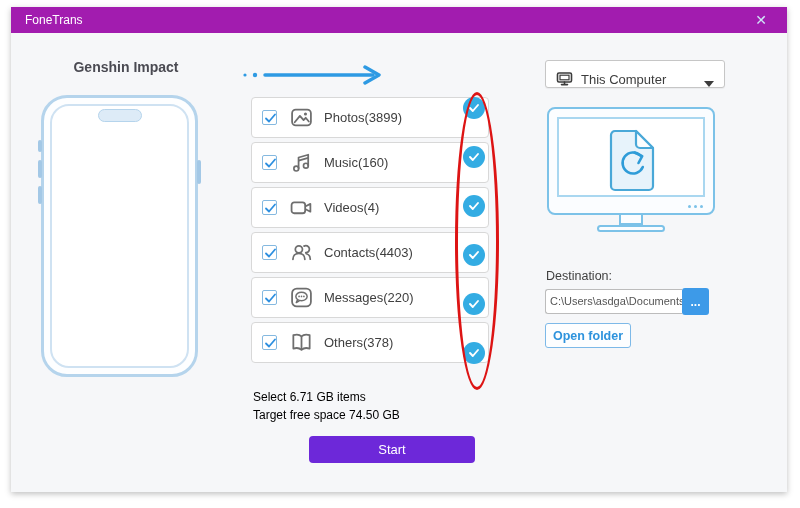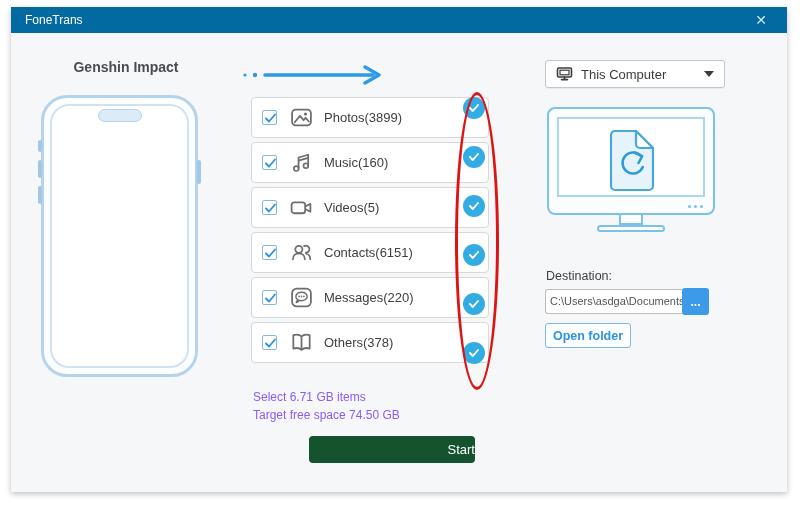--- a/index.html
+++ b/index.html
@@ -1,18 +1,18 @@
 <!DOCTYPE html>
 <html><head>
 <meta charset="utf-8">
 <style>
   * { margin:0; padding:0; box-sizing:border-box; }
   html,body { width:800px; height:508px; background:#ffffff; font-family:"Liberation Sans", sans-serif; overflow:hidden; }
   .window { position:absolute; left:11px; top:7px; width:776px; height:485px; background:#f6f7f9; box-shadow:0 2px 6px rgba(0,0,0,.25); }
-  .titlebar { position:absolute; left:0; top:0; right:0; height:26px; background:#0369a1; display:flex; align-items:center; padding:0 14px; }
+  .titlebar { position:absolute; left:0; top:0; right:0; height:26px; background:#a21caf; display:flex; align-items:center; padding:0 14px; }
   .titlebar .title { color:#ffffff; font-size:12px; }
   .close-btn { position:absolute; right:16px; top:4px; width:20px; height:18px; color:#cfe7f8; font-size:14px; line-height:18px; text-align:center; cursor:pointer; }
 
   
   .device-name { position:absolute; left:20px; top:52px; width:190px; text-align:center; font-size:14px; font-weight:bold; color:#4a4a52; }
   .phone { position:absolute; left:30px; top:88px; width:157px; height:282px; border:3px solid #b5d4ec; border-radius:26px; background:#fdfeff; }
   .phone-screen { position:absolute; left:6px; top:6px; right:6px; bottom:6px; border:2px solid #cfe2f2; border-radius:19px; background:#ffffff; }
   .phone-notch { position:absolute; left:50%; top:11px; transform:translateX(-50%); width:44px; height:13px; background:#ddebf7; border:1px solid #b5d4ec; border-radius:7px; }
   .side-btn { position:absolute; width:4px; background:#a3c8e6; border-radius:2px; }
   .sb-l1 { left:-6px; top:42px; height:12px; }
@@ -28,25 +28,25 @@
   .cat-row { position:relative; width:238px; height:41px; margin-bottom:4px; background:#ffffff; border:1px solid #d8d8d8; border-radius:4px; display:flex; align-items:center; padding:0 10px; cursor:pointer; }
   .checkbox { width:15px; height:15px; border:1px solid #85b9e0; border-radius:2px; background:#ffffff; position:relative; flex:0 0 auto; }
   .checkbox svg { position:absolute; left:1px; top:1px; }
   .cat-icon { margin-left:13px; flex:0 0 auto; display:flex; }
   .cat-label { margin-left:11px; font-size:13px; color:#404040; }
 
   .done-circles { position:absolute; left:452px; top:90px; width:22px; }
   .done-circle { width:22px; height:22px; border-radius:50%; background:#33ace3; margin-bottom:27px; display:flex; align-items:center; justify-content:center; }
   .red-oval { position:absolute; left:444px; top:85px; width:44px; height:298px; border:3px solid #dd1414; border-radius:50%; pointer-events:none; }
 
-  .summary { position:absolute; left:242px; top:381px; font-size:12px; color:#8b5cf6; line-height:18px; }
-  .start-btn { position:absolute; left:298px; top:429px; width:166px; height:27px; background:#14532d; border:none; border-radius:4px; color:#ffffff; font-size:13px; font-family:"Liberation Sans", sans-serif; cursor:pointer;text-align:right; }
-
-  
-  .computer-select { position:absolute; left:534px; top:53px; width:180px; height:28px; background:#ffffff; border:1px solid #c6c6c6; border-radius:3px; display:flex; align-items:center; padding:0 10px; cursor:pointer; box-shadow:0 1px 1px rgba(0,0,0,.05); }
+  .summary { position:absolute; left:242px; top:381px; font-size:12px; color:#000000; line-height:18px; }
+  .start-btn { position:absolute; left:298px; top:429px; width:166px; height:27px; background:#6d28d9; border:none; border-radius:4px; color:#ffffff; font-size:13px; font-family:"Liberation Sans", sans-serif; cursor:pointer; }
+
+  
+  .computer-select { position:absolute; left:534px; top:53px; width:180px; height:28px; background:#ffffff; border:1px solid #c6c6c6; border-radius:3px; display:flex; align-items:flex-end; padding:0 10px; cursor:pointer; box-shadow:0 1px 1px rgba(0,0,0,.05); }
   .computer-select .label { margin-left:8px; font-size:13px; color:#3c3c3c; flex:1; }
   .caret { width:0; height:0; border-left:5px solid transparent; border-right:5px solid transparent; border-top:6px solid #3c3c3c; }
 
   .monitor { position:absolute; left:536px; top:100px; width:168px; height:108px; border:2.5px solid #7cc2e8; border-radius:8px; background:#fbfdff; }
   .monitor-screen { position:absolute; left:8px; top:8px; right:8px; bottom:16px; border:2px solid #a9d7f0; background:#ffffff; }
   .monitor-dots { position:absolute; right:10px; bottom:5px; display:flex; gap:3px; }
   .monitor-dots i { width:3px; height:3px; border-radius:50%; background:#7cc2e8; }
   .monitor-neck { position:absolute; left:608px; top:208px; width:24px; height:10px; border:2px solid #7cc2e8; border-top:none; background:#fbfdff; }
   .monitor-base { position:absolute; left:586px; top:218px; width:68px; height:7px; border:2px solid #7cc2e8; border-radius:4px; background:#fbfdff; }
   .file-glyph { position:absolute; left:595px; top:122px; }
@@ -125,38 +125,38 @@
         <svg width="13" height="13" viewBox="0 0 13 13">
             <path d="M2 6.5 L5 9.5 L11 2.5" fill="none" stroke="#2d8fe0" stroke-width="1.8" stroke-linecap="round" stroke-linejoin="round"></path>
           </svg>
       </span>
       <span class="cat-icon">
         <svg width="23" height="23" viewBox="0 0 22 22">
             <rect x="1.5" y="6" width="13" height="10.5" rx="2.5" fill="none" stroke="#6e6e6e" stroke-width="1.7"></rect>
             <path d="M14.5 10 L19.5 7.5 V15 L14.5 12.5" fill="none" stroke="#6e6e6e" stroke-width="1.7" stroke-linejoin="round"></path>
           </svg>
       </span>
-      <span class="cat-label">Videos(5)</span>
+      <span class="cat-label">Videos(4)</span>
     </div>
 
     <div class="cat-row">
       <span class="checkbox">
         <svg width="13" height="13" viewBox="0 0 13 13">
             <path d="M2 6.5 L5 9.5 L11 2.5" fill="none" stroke="#2d8fe0" stroke-width="1.8" stroke-linecap="round" stroke-linejoin="round"></path>
           </svg>
       </span>
       <span class="cat-icon">
         <svg width="23" height="23" viewBox="0 0 22 22">
             <circle cx="8.5" cy="8" r="3.4" fill="none" stroke="#6e6e6e" stroke-width="1.7"></circle>
             <path d="M2.8 17.5 C2.8 14 5.3 11.8 8.5 11.8 C11.7 11.8 14.2 14 14.2 17.5" fill="none" stroke="#6e6e6e" stroke-width="1.7" stroke-linecap="round"></path>
             <path d="M13.4 4.9 A3.4 3.4 0 1 1 15.1 11.2" fill="none" stroke="#6e6e6e" stroke-width="1.7" stroke-linecap="round"></path>
             <path d="M15.6 12.2 C18 12.8 19.4 14.8 19.4 17.4" fill="none" stroke="#6e6e6e" stroke-width="1.7" stroke-linecap="round"></path>
           </svg>
       </span>
-      <span class="cat-label">Contacts(6151)</span>
+      <span class="cat-label">Contacts(4403)</span>
     </div>
 
     <div class="cat-row">
       <span class="checkbox">
         <svg width="13" height="13" viewBox="0 0 13 13">
             <path d="M2 6.5 L5 9.5 L11 2.5" fill="none" stroke="#2d8fe0" stroke-width="1.8" stroke-linecap="round" stroke-linejoin="round"></path>
           </svg>
       </span>
       <span class="cat-icon">
         <svg width="23" height="23" viewBox="0 0 22 22">

